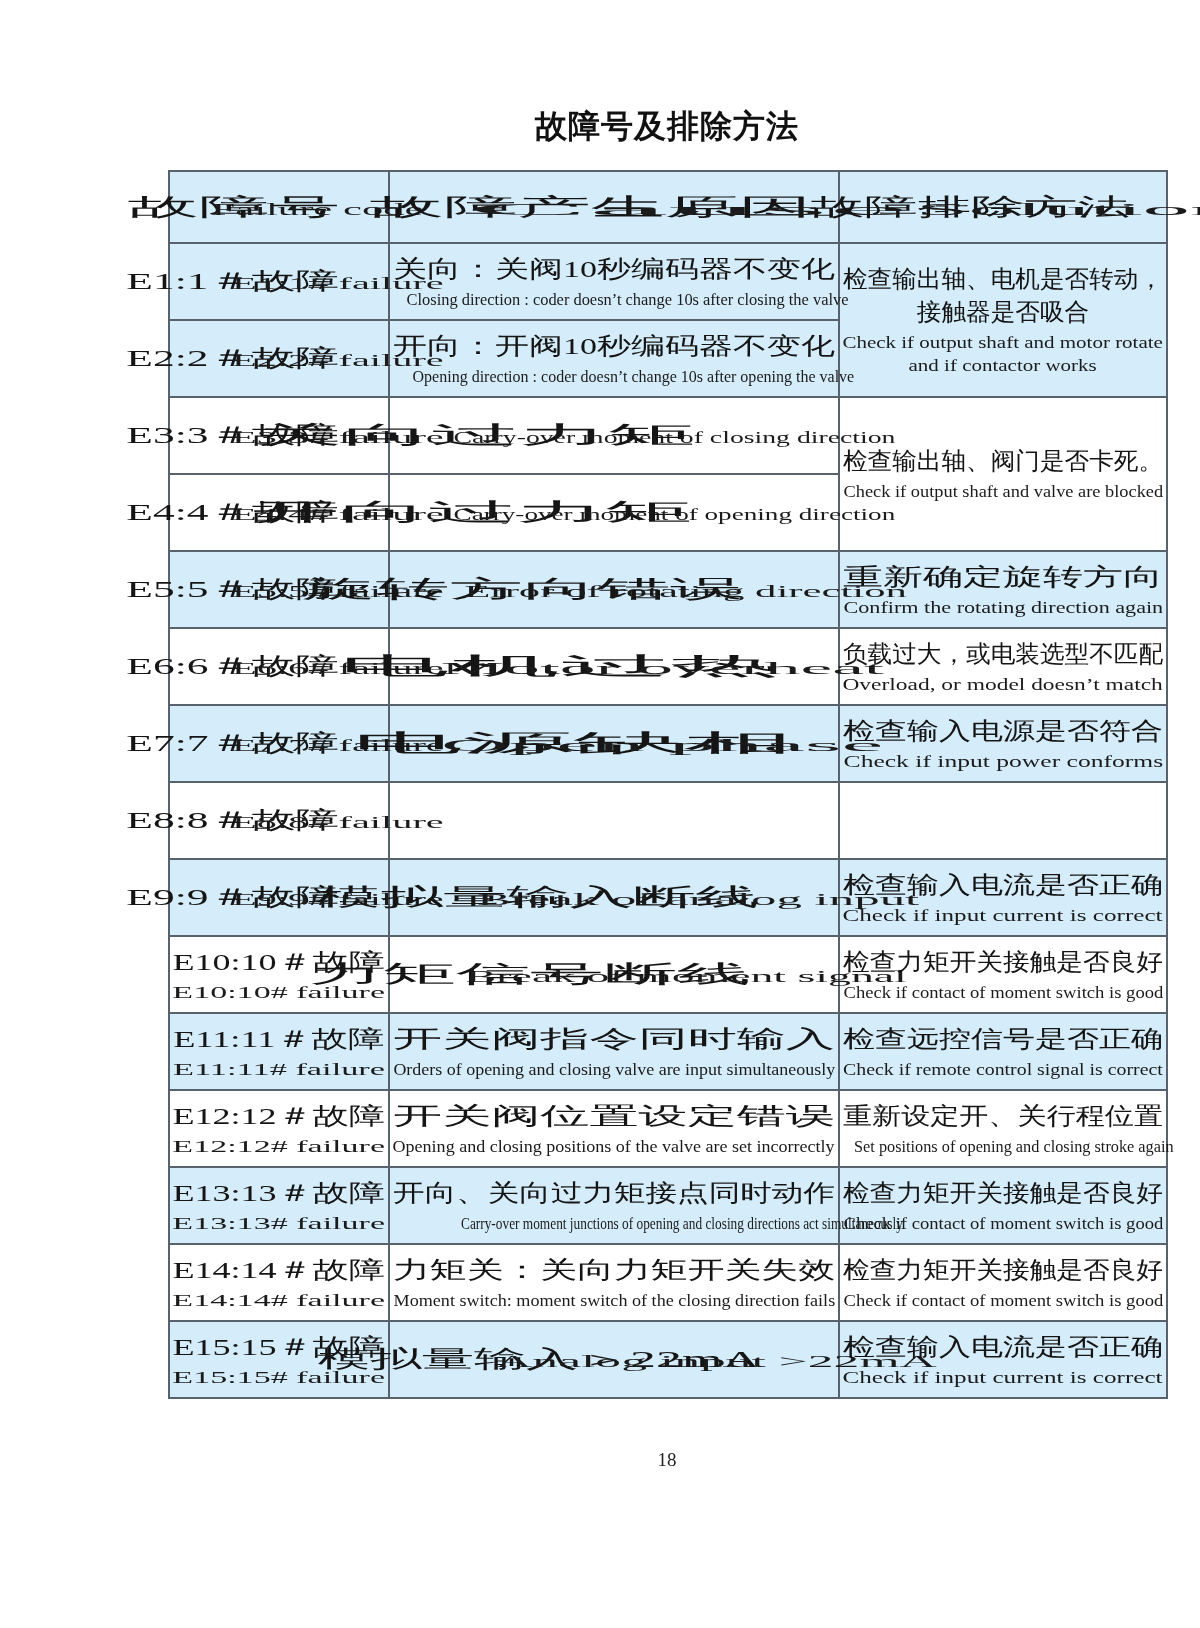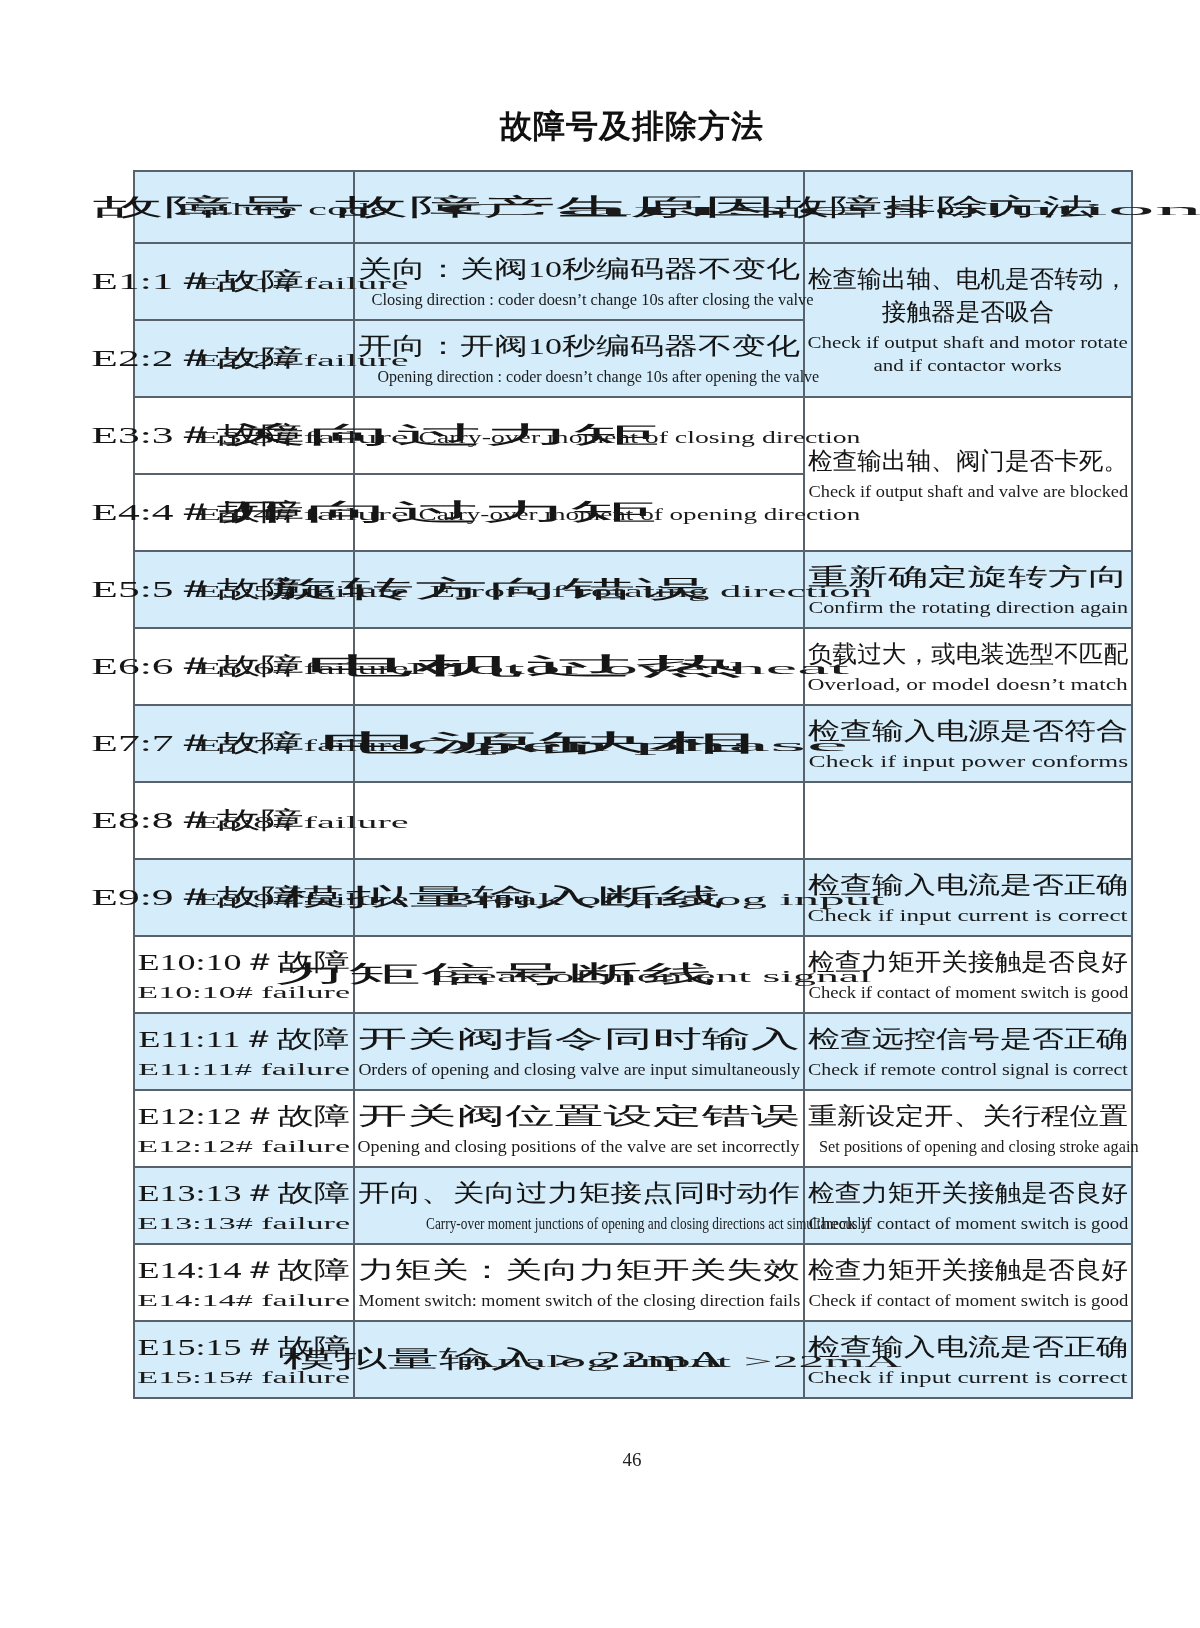--- a/index.html
+++ b/index.html
@@ -10,21 +10,21 @@
   body {
     width: 1200px;
     height: 1628px;
     font-family: "Liberation Serif", "DejaVu Serif", serif;
     color: #1e1e1e;
     position: relative;
     overflow: hidden;
   }
   .sheet {
     width: 998px;
-    margin-left: 85px;
+    margin-left: 120px;
     padding-top: 104px;
     padding-left: 48px;
   }
   .title-cn {
     margin: 0;
     font-size: 32px;
     font-weight: bold;
     text-align: center;
     line-height: 44px;
     letter-spacing: 1px;
@@ -181,15 +181,15 @@
           <td><div class="cn" style="display: inline-block; transform: scaleX(1.111); transform-origin: center center;">检查力矩开关接触是否良好</div><div class="en" style="display: inline-block; transform: scaleX(1.063); transform-origin: center center;">Check if contact of moment switch is good</div></td>
         </tr>
         <tr class="bg-blue">
           <td><div class="cn" style="display: inline-block; transform: scaleX(1.504); transform-origin: center center;">E15:15＃故障</div><div class="en" style="display: inline-block; transform: scaleX(1.945); transform-origin: center center;">E15:15# failure</div></td>
           <td><div class="cn" style="display: inline-block; transform: scaleX(2.167); transform-origin: center center;">模拟量输入＞22mA</div><div class="en" style="display: inline-block; transform: scaleX(2.947); transform-origin: center center;">Analog input &gt;22mA</div></td>
           <td><div class="cn" style="display: inline-block; transform: scaleX(1.333); transform-origin: center center;">检查输入电流是否正确</div><div class="en" style="display: inline-block; transform: scaleX(1.435); transform-origin: center center;">Check if input current is correct</div></td>
         </tr>
       </tbody>
   </table>
 
-  <div class="page-number">46</div>
+  <div class="page-number">18</div>
 
 </div>
 
 </body></html>

